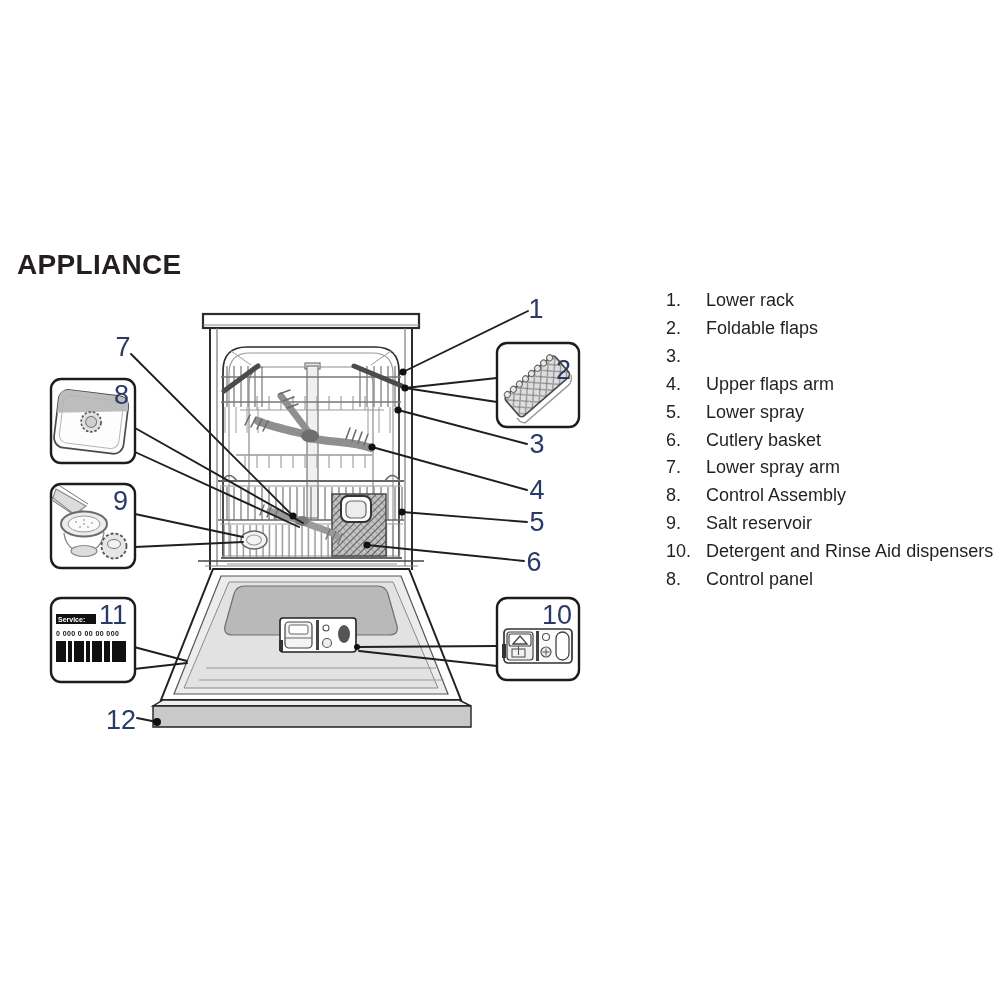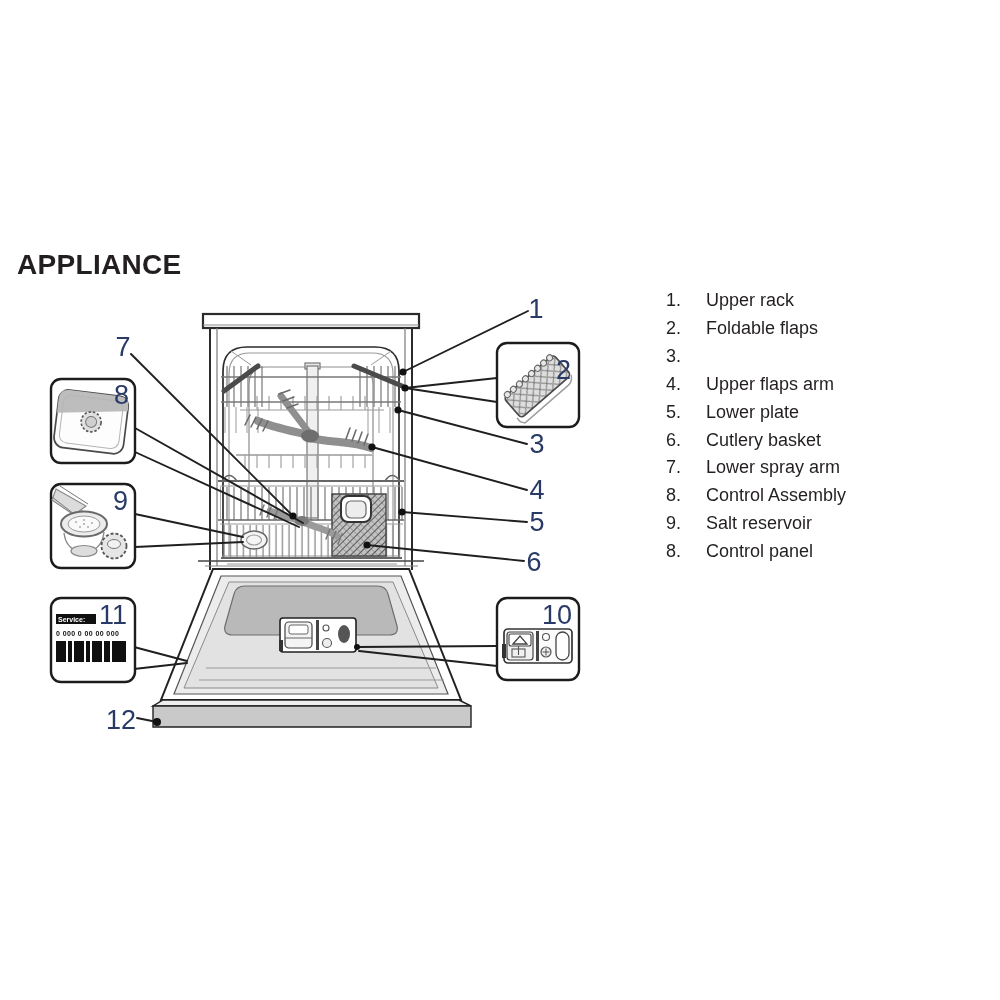--- a/index.html
+++ b/index.html
@@ -17,52 +17,56 @@
 </head>
 <body>
 
 <div class="page">
 
   <div class="title">APPLIANCE</div>
 
   <div class="legend">
     <div class="lrow">
         <span class="lnum">1.</span>
-        <span>Upper rack</span>
+        <span>Lower rack</span>
       </div>
     <div class="lrow">
         <span class="lnum">2.</span>
         <span>Foldable flaps</span>
       </div>
     <div class="lrow">
         <span class="lnum">3.</span>
       </div>
     <div class="lrow">
         <span class="lnum">4.</span>
         <span>Upper flaps arm</span>
       </div>
     <div class="lrow">
         <span class="lnum">5.</span>
-        <span>Lower plate</span>
+        <span>Lower spray</span>
       </div>
     <div class="lrow">
         <span class="lnum">6.</span>
         <span>Cutlery basket</span>
       </div>
     <div class="lrow">
         <span class="lnum">7.</span>
         <span>Lower spray arm</span>
       </div>
     <div class="lrow">
         <span class="lnum">8.</span>
         <span>Control Assembly</span>
       </div>
     <div class="lrow">
         <span class="lnum">9.</span>
         <span>Salt reservoir</span>
+      </div>
+    <div class="lrow">
+        <span class="lnum">10.</span>
+        <span>Detergent and Rinse Aid dispensers</span>
       </div>
     <div class="lrow">
         <span class="lnum">8.</span>
         <span>Control panel</span>
       </div>
   </div>
 
   <svg class="diagram" width="1000" height="1000" viewBox="0 0 1000 1000">
     <defs>
       <pattern id="vt7" width="7" height="10" patternUnits="userSpaceOnUse">

